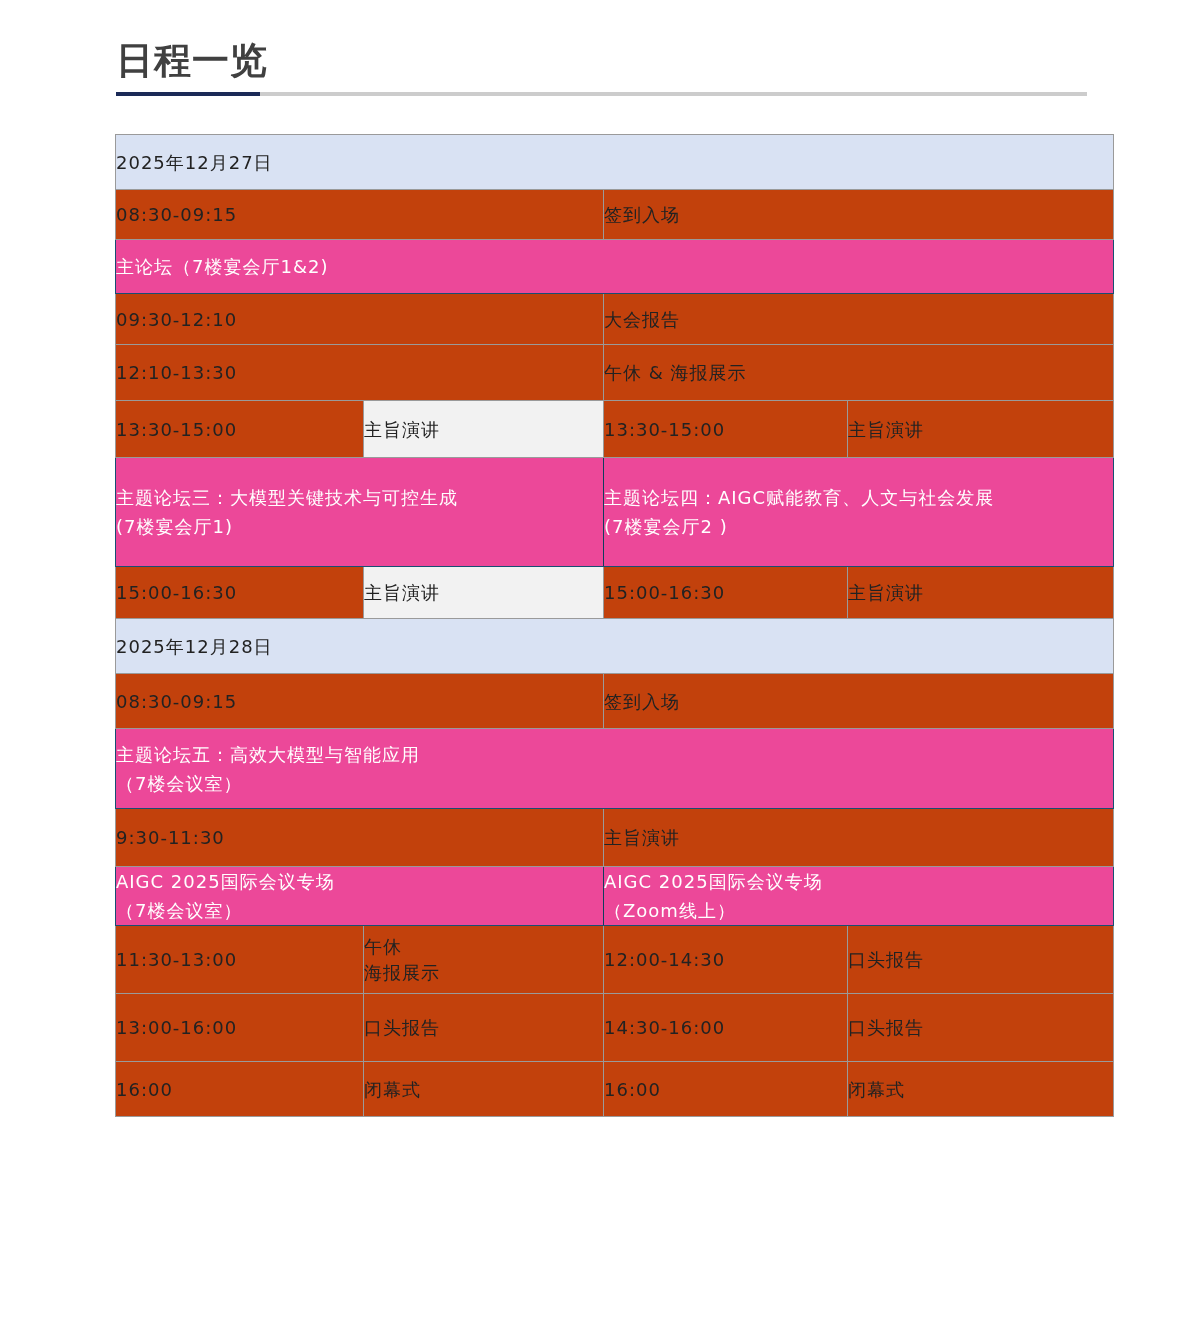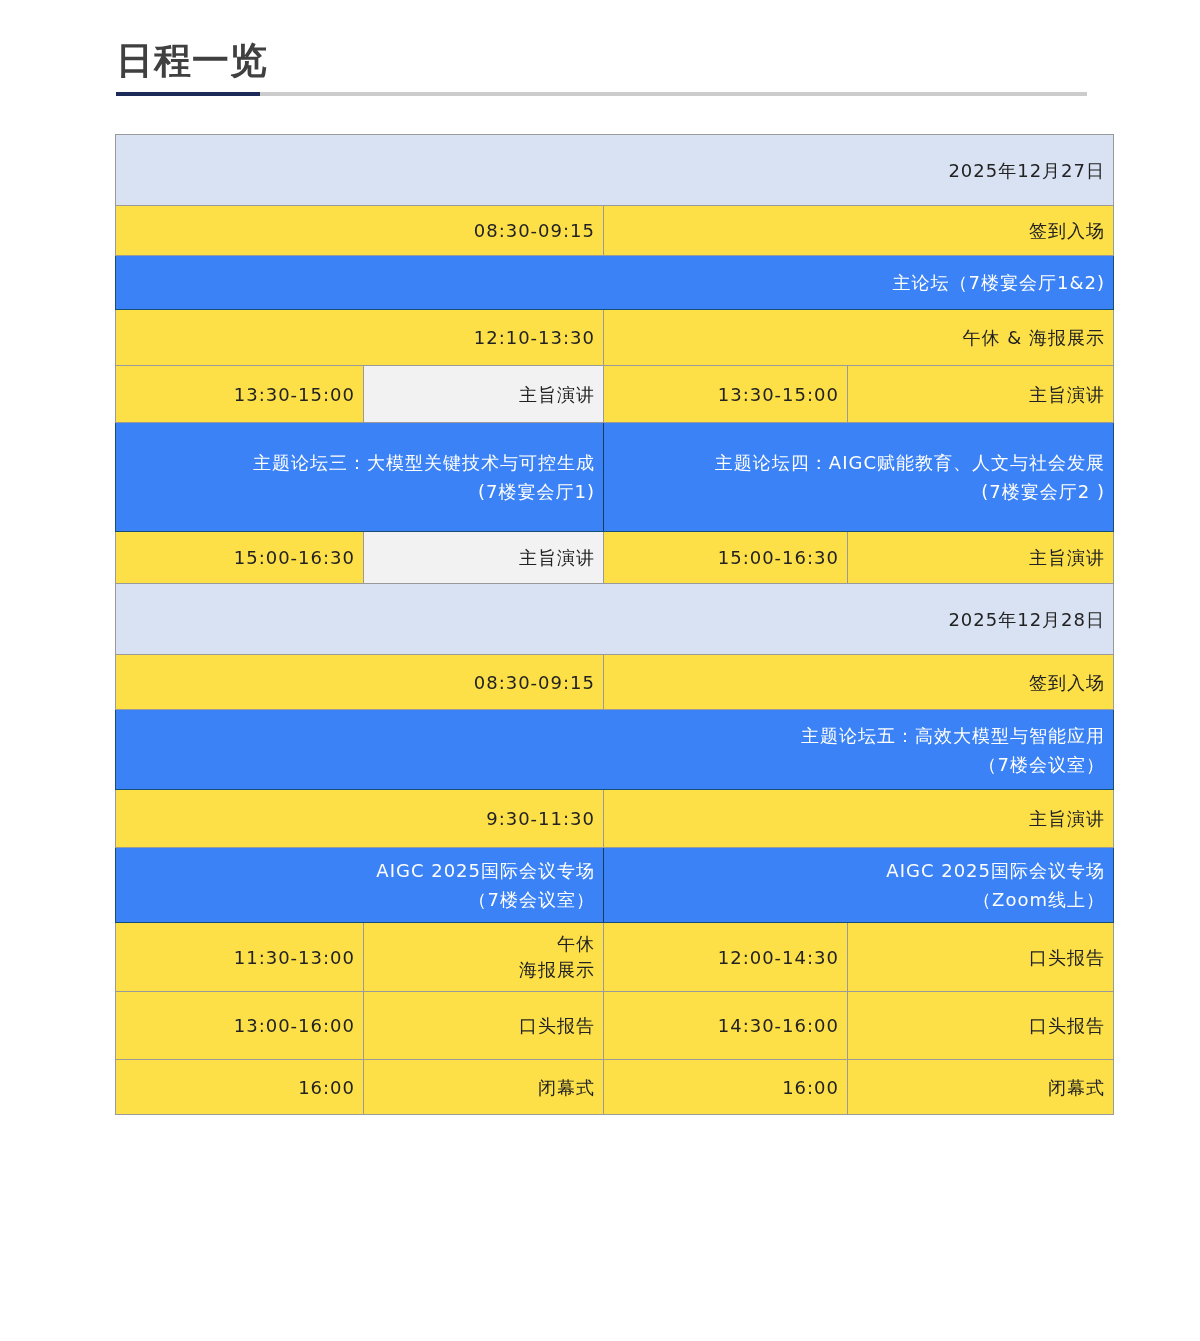--- a/index.html
+++ b/index.html
@@ -46,43 +46,43 @@
       left: 115px;
       top: 134px;
       width: 998px;
       border-collapse: collapse;
       table-layout: fixed;
       font-size: 18px;
       letter-spacing: 1px;
     }
     table.schedule td {
       border: 1px solid #9a9a9a;
-      text-align: right;
+      text-align: left;
       vertical-align: middle;
-      padding: 8px;
+      padding: 0;
       line-height: 29px;
     }
     tr.date-row td {
       background: #d9e2f3;
       color: #222222;
       height: 54px;
     }
     tr.header-row td {
-      background: #3b82f6;
+      background: #ec4899;
       color: #ffffff;
       border-color: #174f74;
     }
     tr.header-row td.split {
       border-right: 1px solid #0f3d5c;
     }
     td.shaded {
       background: #f2f2f2;
     }
     td.white {
-      background: #fde047;
+      background: #c2410c;
     }
     .multiline span { display: block; }
   </style>
 </head>
 <body>
 
 <div class="page-title">日程一览</div>
 <div class="title-rule">
   <div class="title-rule-accent"></div>
 </div>
@@ -100,20 +100,24 @@
       <td colspan="4">2025年12月27日</td>
     </tr>
 
     <tr style="height:50px">
       <td colspan="2" class="white" style="width:508px">08:30-09:15</td>
       <td colspan="2" class="white">签到入场</td>
     </tr>
 
     <tr class="header-row" style="height:54px">
       <td colspan="4">主论坛（7楼宴会厅1&amp;2)</td>
+    </tr>
+    <tr style="height:51px">
+      <td colspan="2" class="white">09:30-12:10</td>
+      <td colspan="2" class="white">大会报告</td>
     </tr>
     <tr style="height:56px">
       <td colspan="2" class="white">12:10-13:30</td>
       <td colspan="2" class="white">午休 &amp; 海报展示</td>
     </tr>
 
     <tr style="height:57px">
       <td class="white">13:30-15:00</td>
       <td class="shaded">主旨演讲</td>
       <td class="white">13:30-15:00</td>

